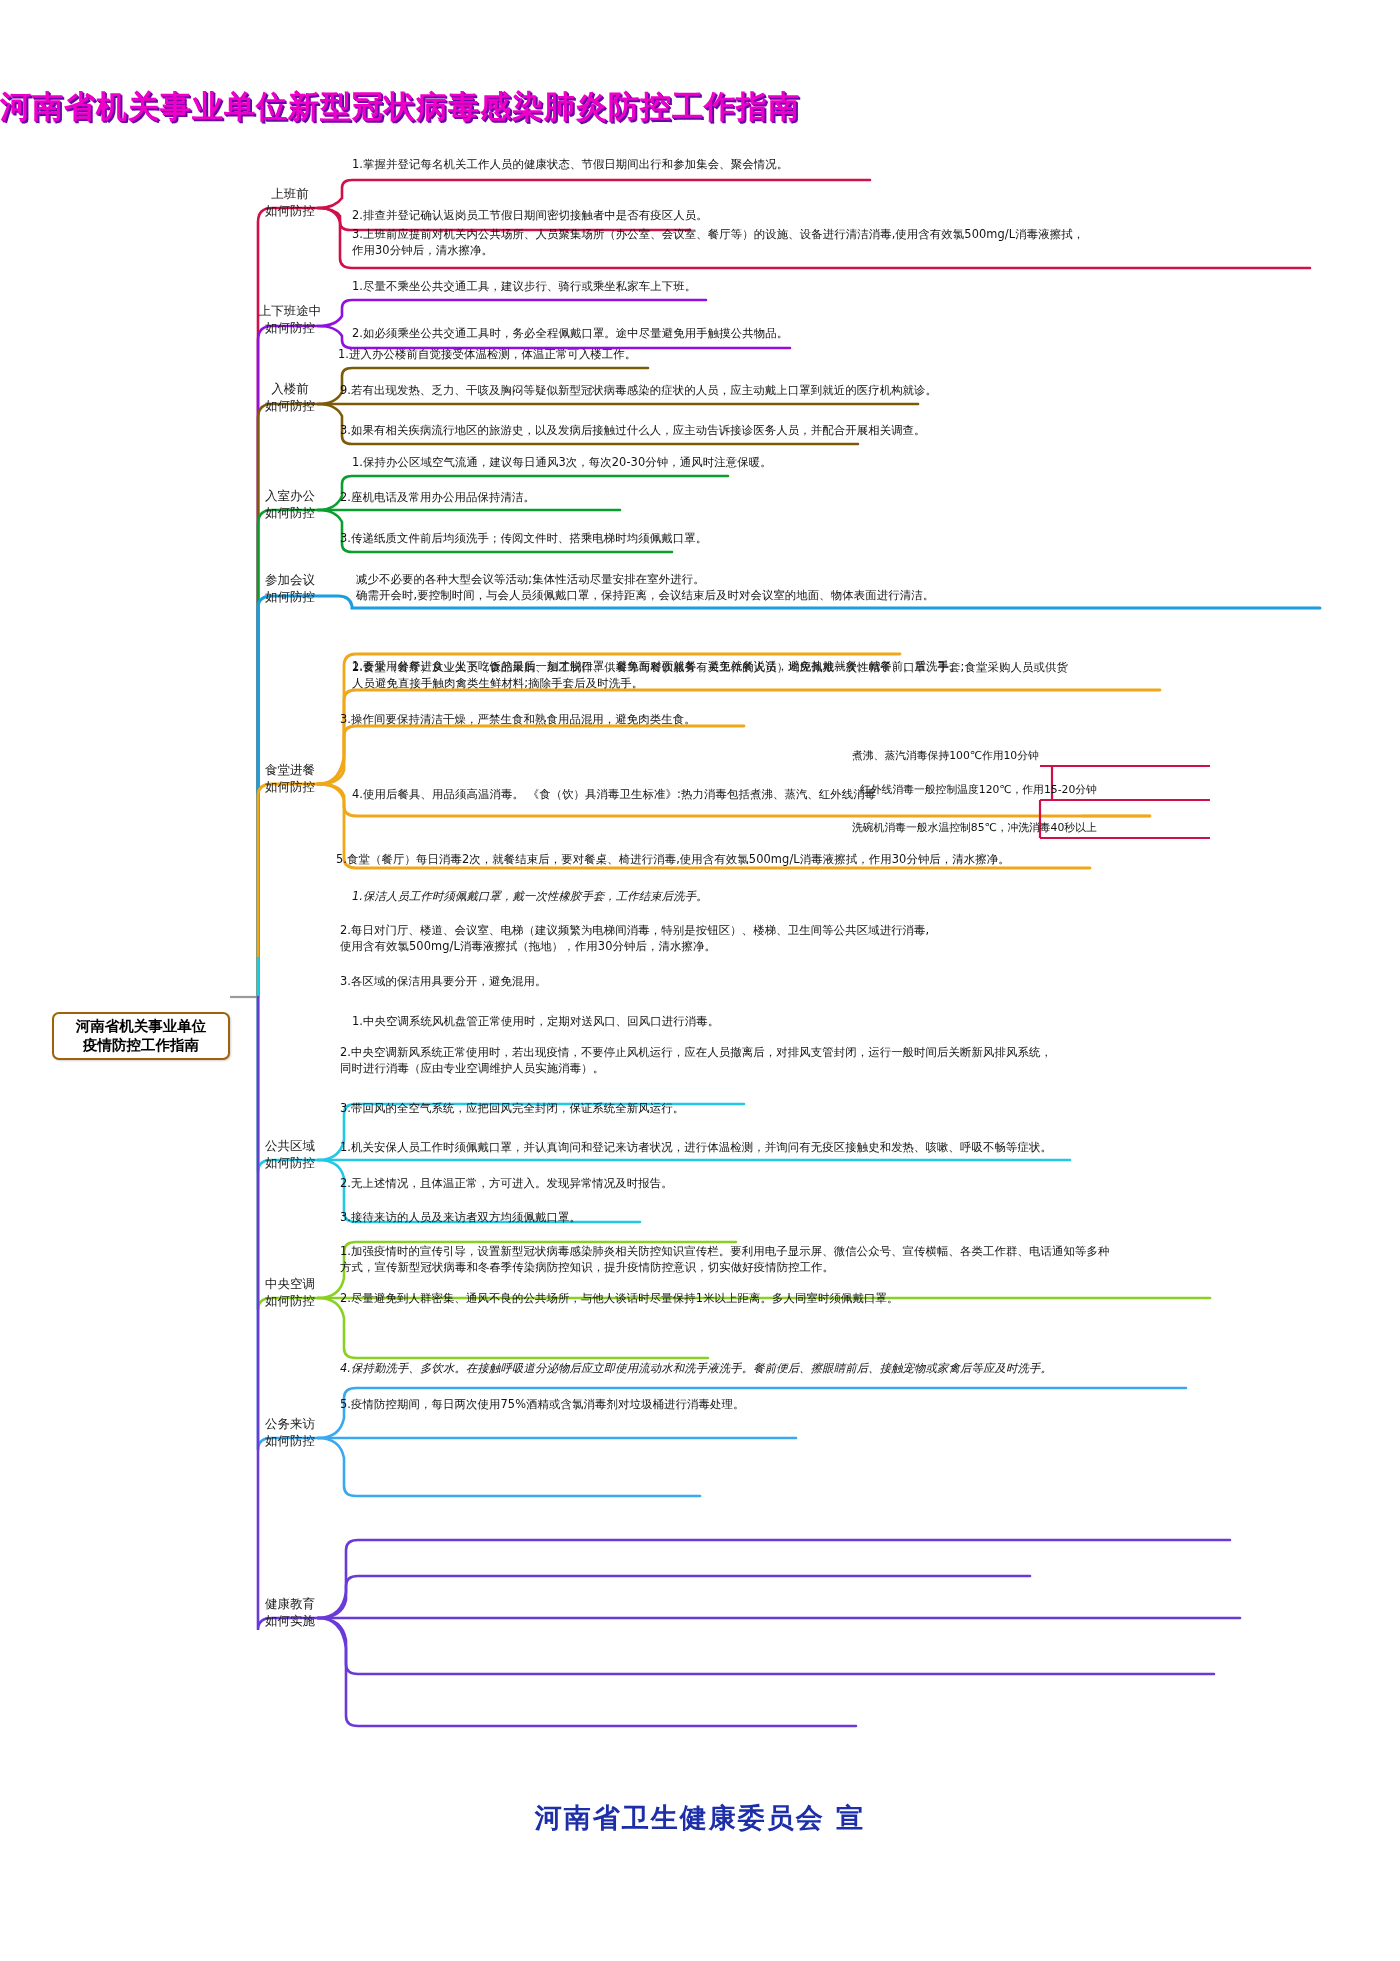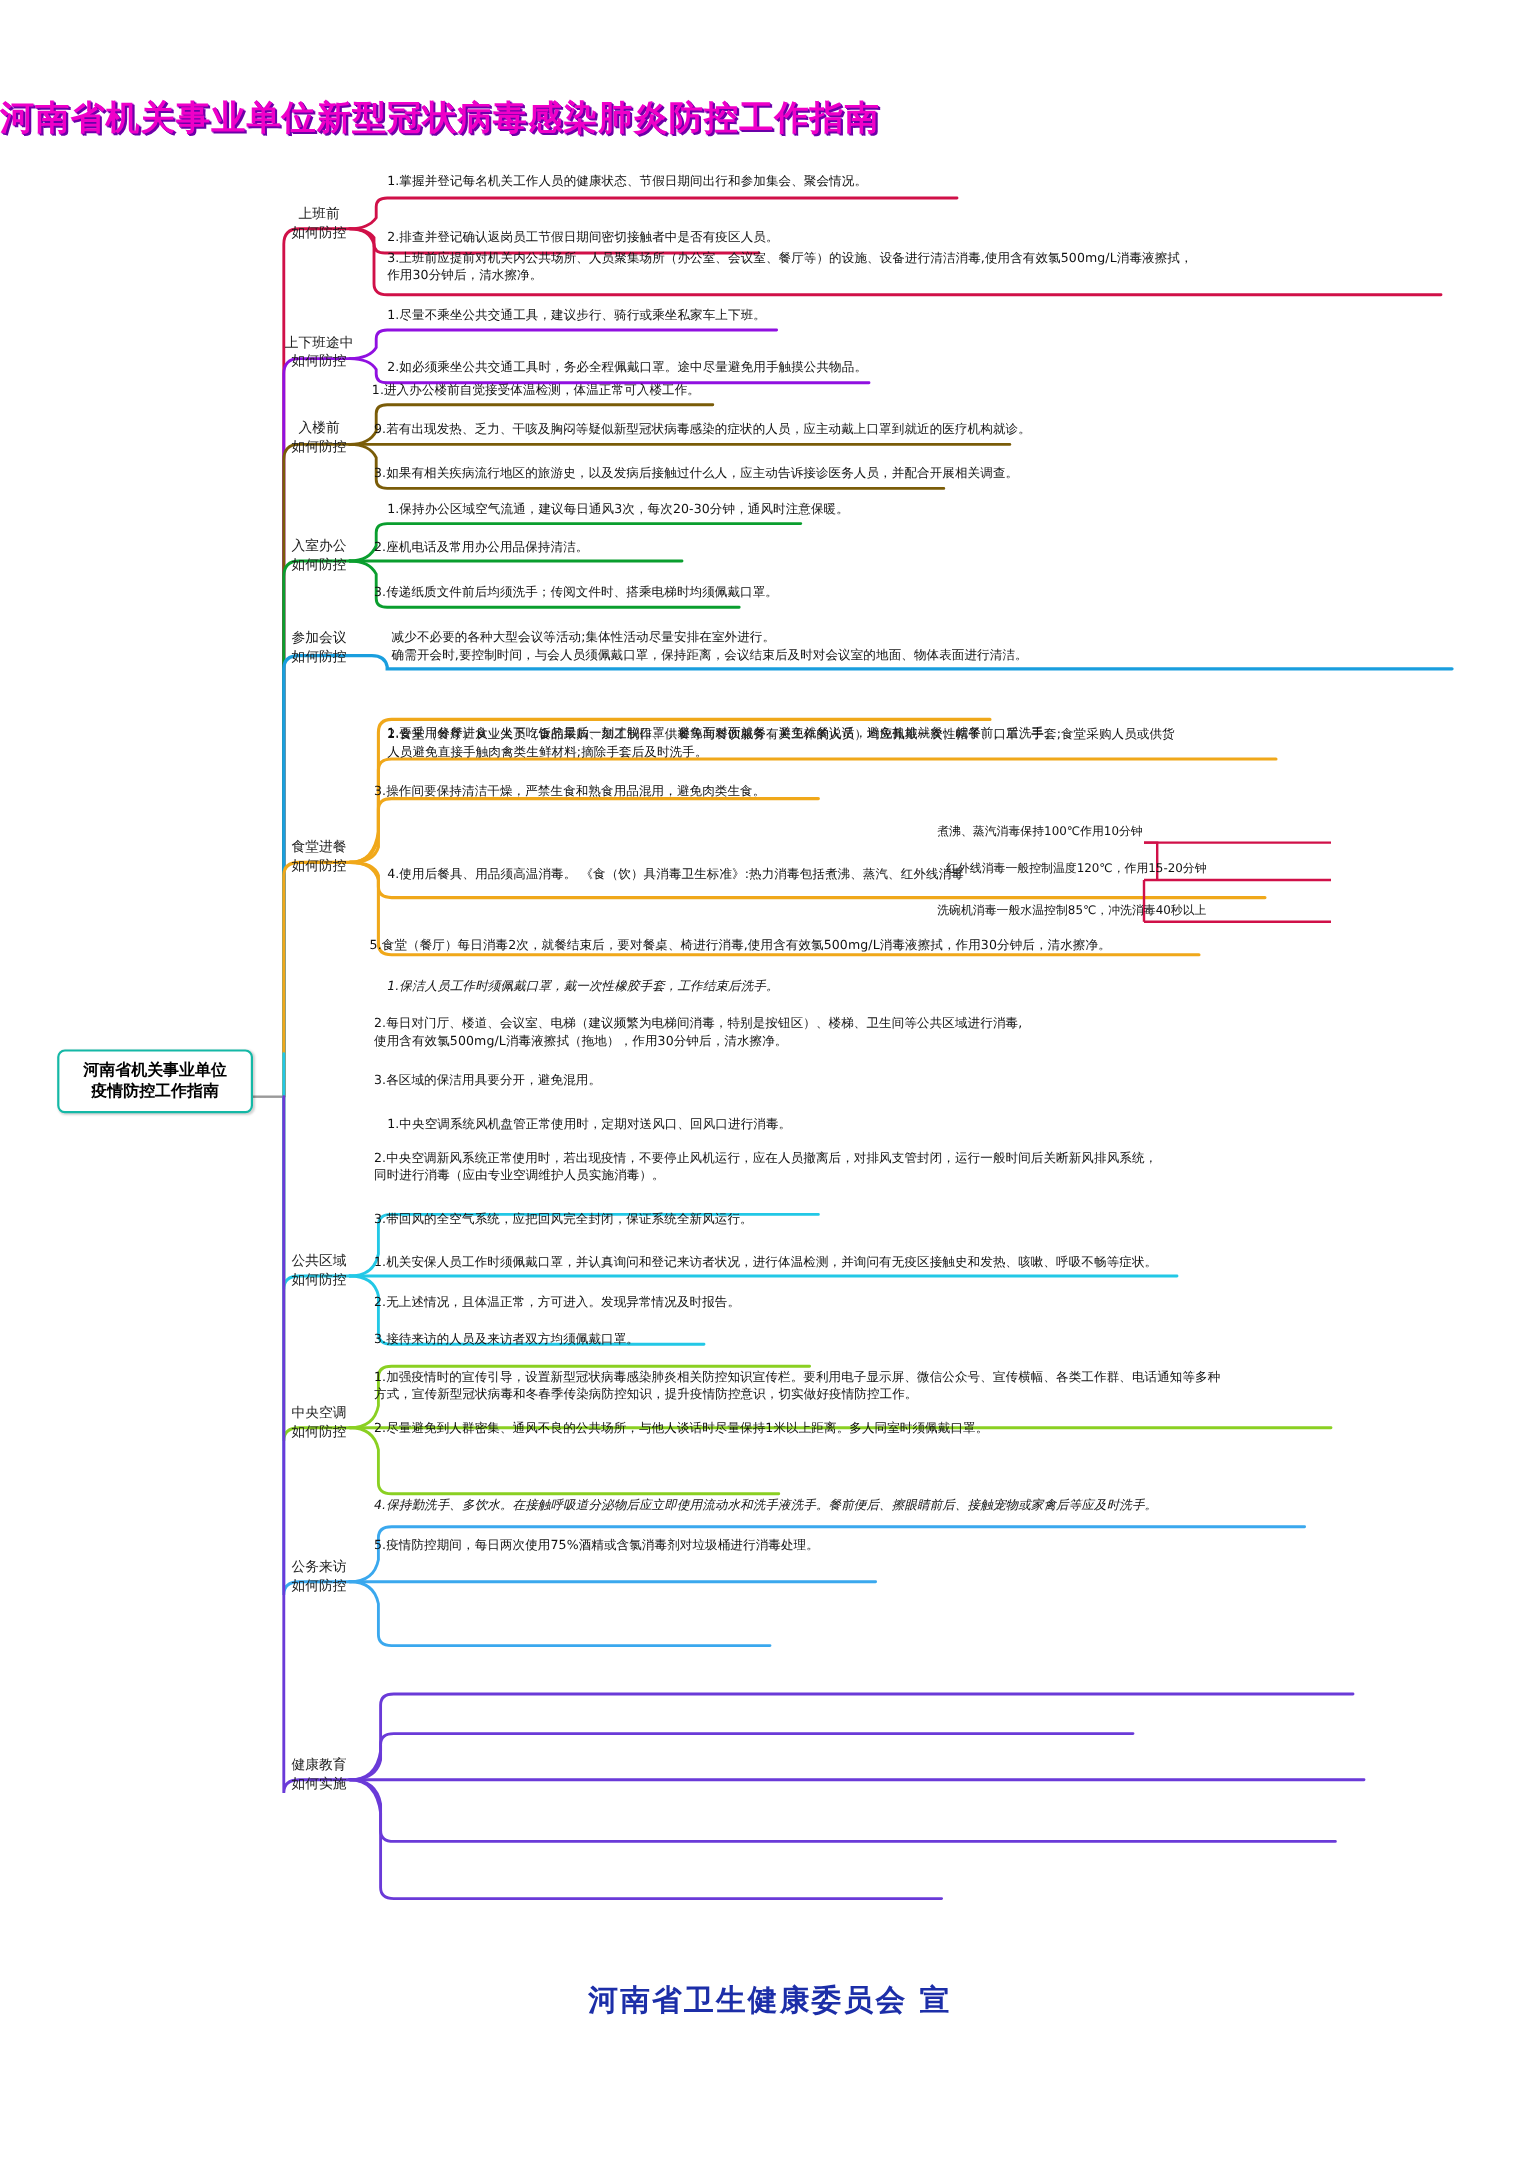--- a/index.html
+++ b/index.html
@@ -20,22 +20,22 @@
     text-shadow:2px 2px 0 #6b00a8, 1px 1px 0 #8a00c0;
     white-space:nowrap;
   }
   .footer {
     position:absolute; left:0; top:1800px; width:1400px; text-align:center;
     font-size:27px; font-weight:bold; color:#1c2ea8;
     letter-spacing:2px;
   }
 
   .root-node {
-    position:absolute; left:52px; top:954px; width:178px; height:58px;
-    border:2px solid #14b8a6; border-radius:7px; background:#ffffff;
+    position:absolute; left:52px; top:1012px; width:178px; height:48px;
+    border:2px solid #a16207; border-radius:7px; background:#ffffff;
     display:flex; flex-direction:column; align-items:center; justify-content:center;
     font-size:14.5px; font-weight:bold; color:#000; line-height:1.28;
     box-shadow:1px 1px 2px rgba(0,0,0,0.18);
   }
 
   .cat {
     position:absolute; text-align:center; font-size:12.5px; color:#1a1a1a;
     line-height:1.35; font-weight:500; white-space:nowrap;
   }
 

